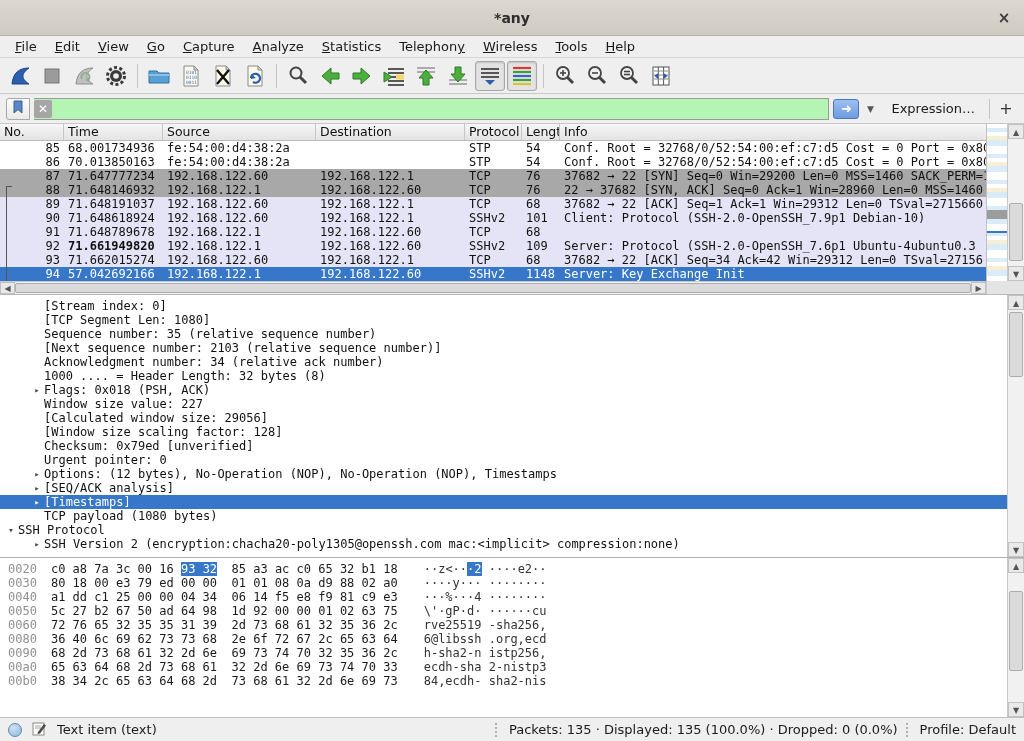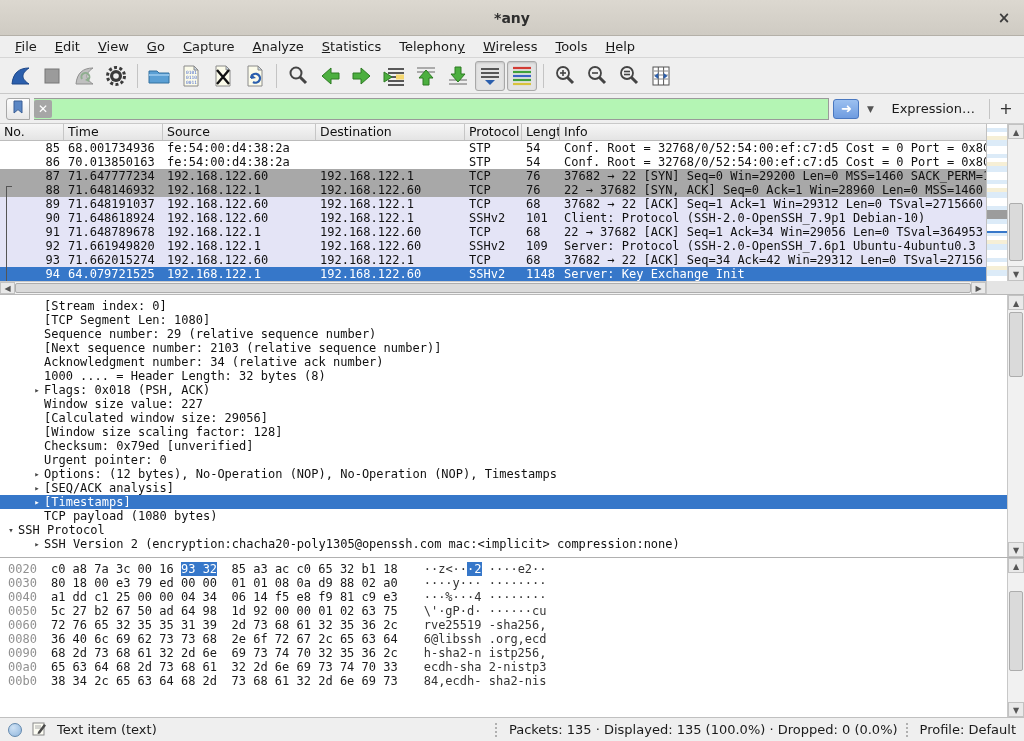--- a/index.html
+++ b/index.html
@@ -402,43 +402,42 @@
           <span class="p-cell p-len" style="width: 38px;">101</span>
           <span class="p-cell" style="width: auto; flex: 1 1 0%;">Client: Protocol (SSH-2.0-OpenSSH_7.9p1 Debian-10)</span>
         </div>
         <div class="p-row c-lav">
           <span class="p-cell p-no" style="width: 64px;">91</span>
           <span class="p-cell" style="width: 99px;">71.648789678</span>
           <span class="p-cell" style="width: 153px;">192.168.122.1</span>
           <span class="p-cell" style="width: 149px;">192.168.122.60</span>
           <span class="p-cell" style="width: 57px;">TCP</span>
           <span class="p-cell p-len" style="width: 38px;">68</span>
-          <span class="p-cell" style="width: auto; flex: 1 1 0%;">22 → 37682 [ACK] Seq=1 Ack=34 Win=29056 Len=0 TSval=364953</span>
         </div>
         <div class="p-row c-lav">
           <span class="p-cell p-no" style="width: 64px;">92</span>
-          <span class="p-cell" style="width: 99px;">71.661949820</span>
+          <span class="p-cell" style="width: 99px; font-weight: bold;">71.661949820</span>
           <span class="p-cell" style="width: 153px;">192.168.122.1</span>
           <span class="p-cell" style="width: 149px;">192.168.122.60</span>
           <span class="p-cell" style="width: 57px;">SSHv2</span>
           <span class="p-cell p-len" style="width: 38px;">109</span>
           <span class="p-cell" style="width: auto; flex: 1 1 0%;">Server: Protocol (SSH-2.0-OpenSSH_7.6p1 Ubuntu-4ubuntu0.3</span>
         </div>
         <div class="p-row c-lav">
           <span class="p-cell p-no" style="width: 64px;">93</span>
           <span class="p-cell" style="width: 99px;">71.662015274</span>
           <span class="p-cell" style="width: 153px;">192.168.122.60</span>
           <span class="p-cell" style="width: 149px;">192.168.122.1</span>
           <span class="p-cell" style="width: 57px;">TCP</span>
           <span class="p-cell p-len" style="width: 38px;">68</span>
           <span class="p-cell" style="width: auto; flex: 1 1 0%;">37682 → 22 [ACK] Seq=34 Ack=42 Win=29312 Len=0 TSval=27156</span>
         </div>
         <div class="p-row c-sel">
           <span class="p-cell p-no" style="width: 64px;">94</span>
-          <span class="p-cell" style="width: 99px;">64.079721525</span>
+          <span class="p-cell" style="width: 99px;">57.042692166</span>
           <span class="p-cell" style="width: 153px;">192.168.122.1</span>
           <span class="p-cell" style="width: 149px;">192.168.122.60</span>
           <span class="p-cell" style="width: 57px;">SSHv2</span>
           <span class="p-cell p-len" style="width: 38px;">1148</span>
           <span class="p-cell" style="width: auto; flex: 1 1 0%;">Server: Key Exchange Init</span>
         </div>
         <div class="rel-ind"></div>
       </div>
     <div class="hscroll">
       <div class="hs-arrow">◀</div>
@@ -469,21 +468,21 @@
       <div class="d-row ind2">
         <span class="exp"></span>
         <span>[Stream index: 0]</span>
       </div>
       <div class="d-row ind2">
         <span class="exp"></span>
         <span>[TCP Segment Len: 1080]</span>
       </div>
       <div class="d-row ind2">
         <span class="exp"></span>
-        <span>Sequence number: 29    (relative sequence number)</span>
+        <span>Sequence number: 35    (relative sequence number)</span>
       </div>
       <div class="d-row ind2">
         <span class="exp"></span>
         <span>[Next sequence number: 2103    (relative sequence number)]</span>
       </div>
       <div class="d-row ind2">
         <span class="exp"></span>
         <span>Acknowledgment number: 34    (relative ack number)</span>
       </div>
       <div class="d-row ind2">

